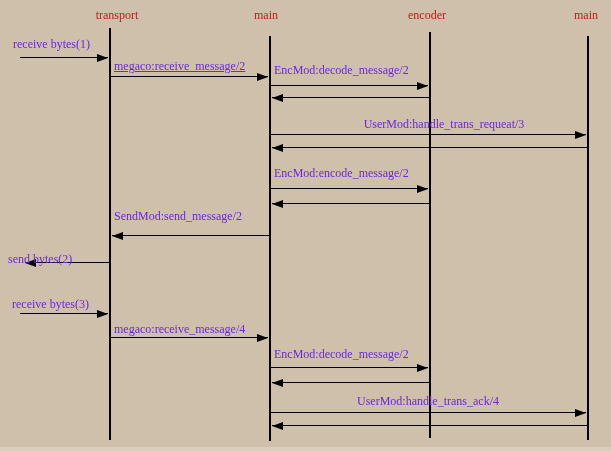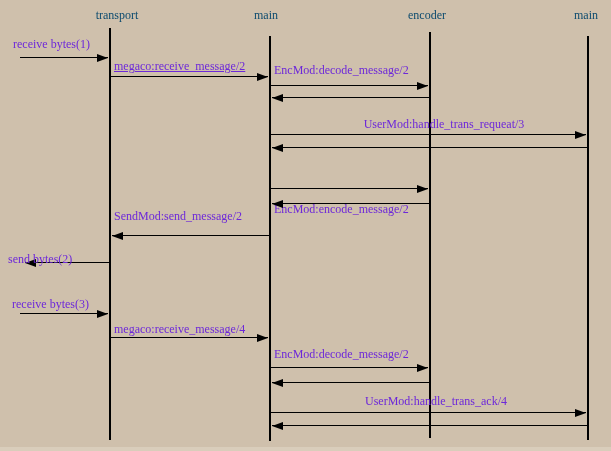--- a/index.html
+++ b/index.html
@@ -15,21 +15,21 @@
     width: 611px;
     height: 451px;
     overflow: hidden;
     background: #cfc0ac;
   }
   .ll-label {
     position: absolute;
     top: 8px;
     transform: translateX(-50%);
     font-size: 12px;
-    color: #0c4a6e;
+    color: #b91c1c;
     white-space: nowrap;
   }
   .ll-line {
     position: absolute;
     width: 2px;
     background: #000;
   }
   .msg-line {
     position: absolute;
     height: 0;
@@ -90,21 +90,21 @@
       <div class="msg-label" style="top: 63px; left: 274px;">EncMod:decode_message/2</div>
       <div class="msg-line" style="left: 272px; top: 97px; width: 158px;"></div>
       <div class="arr left" style="left: 272px; top: 94px;"></div>
       <div class="msg-line" style="left: 270px; top: 134px; width: 316px;"></div>
       <div class="arr right" style="left: 575px; top: 131px;"></div>
       <div class="msg-label center" style="top: 117px; left: 270px; width: 348px;">UserMod:handle_trans_requeat/3</div>
       <div class="msg-line" style="left: 272px; top: 147px; width: 316px;"></div>
       <div class="arr left" style="left: 272px; top: 144px;"></div>
       <div class="msg-line" style="left: 270px; top: 188px; width: 158px;"></div>
       <div class="arr right" style="left: 417px; top: 185px;"></div>
-      <div class="msg-label" style="top: 166px; left: 274px; margin-top: 36px;">EncMod:encode_message/2</div>
+      <div class="msg-label" style="top: 166px; left: 274px;">EncMod:encode_message/2</div>
       <div class="msg-line" style="left: 272px; top: 203px; width: 158px;"></div>
       <div class="arr left" style="left: 272px; top: 200px;"></div>
       <div class="msg-line" style="left: 112px; top: 235px; width: 158px;"></div>
       <div class="arr left" style="left: 112px; top: 232px;"></div>
       <div class="msg-label" style="top: 209px; left: 114px;">SendMod:send_message/2</div>
       <div class="msg-line" style="left: 25px; top: 262px; width: 85px;"></div>
       <div class="arr left" style="left: 25px; top: 259px;"></div>
       <div class="msg-label" style="top: 252px; left: 8px;">send bytes(2)</div>
       <div class="msg-line" style="left: 20px; top: 313px; width: 88px;"></div>
       <div class="arr right" style="left: 97px; top: 310px;"></div>
@@ -112,19 +112,19 @@
       <div class="msg-line" style="left: 110px; top: 337px; width: 158px;"></div>
       <div class="arr right" style="left: 257px; top: 334px;"></div>
       <div class="msg-label" style="top: 322px; left: 114px;">megaco:receive_message/4</div>
       <div class="msg-line" style="left: 270px; top: 367px; width: 158px;"></div>
       <div class="arr right" style="left: 417px; top: 364px;"></div>
       <div class="msg-label" style="top: 347px; left: 274px;">EncMod:decode_message/2</div>
       <div class="msg-line" style="left: 272px; top: 382px; width: 158px;"></div>
       <div class="arr left" style="left: 272px; top: 379px;"></div>
       <div class="msg-line" style="left: 270px; top: 412px; width: 316px;"></div>
       <div class="arr right" style="left: 575px; top: 409px;"></div>
-      <div class="msg-label center" style="top: 394px; left: 270px; width: 316px; padding-left: 8px;">UserMod:handle_trans_ack/4</div>
+      <div class="msg-label center" style="top: 394px; left: 270px; width: 316px;">UserMod:handle_trans_ack/4</div>
       <div class="msg-line" style="left: 272px; top: 425px; width: 316px;"></div>
       <div class="arr left" style="left: 272px; top: 422px;"></div>
     </div>
 
   <div class="bottom-strip"></div>
 </div>
 
 </body></html>

